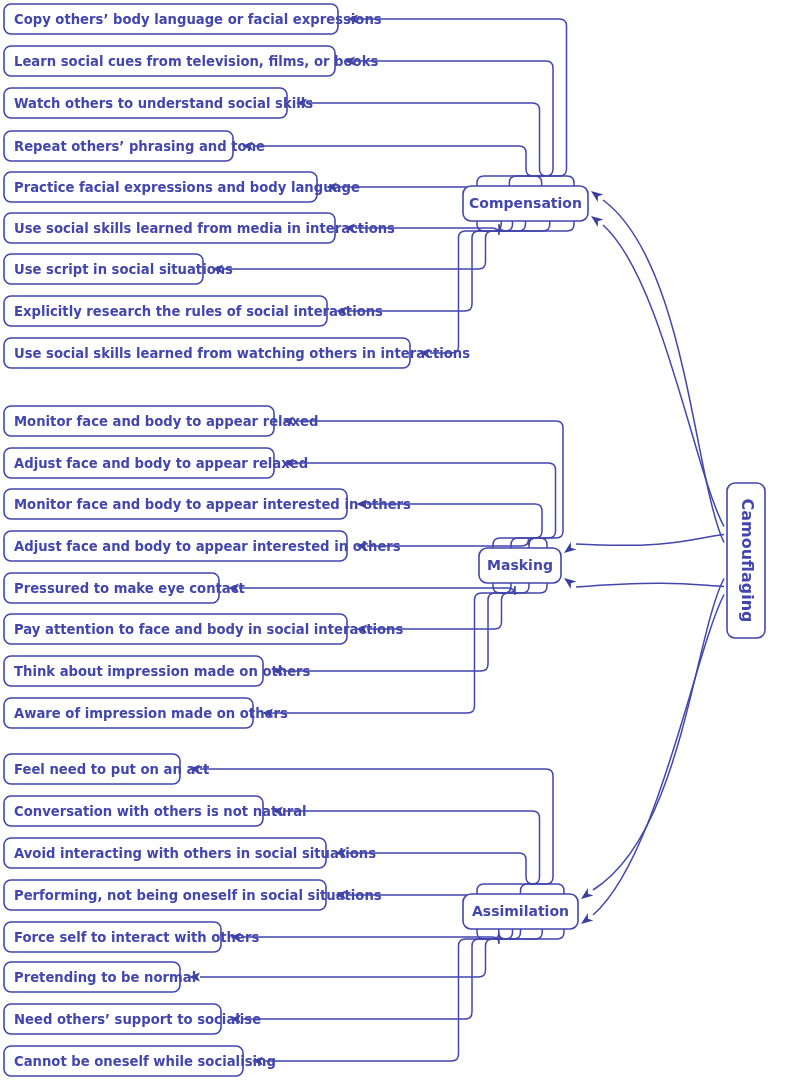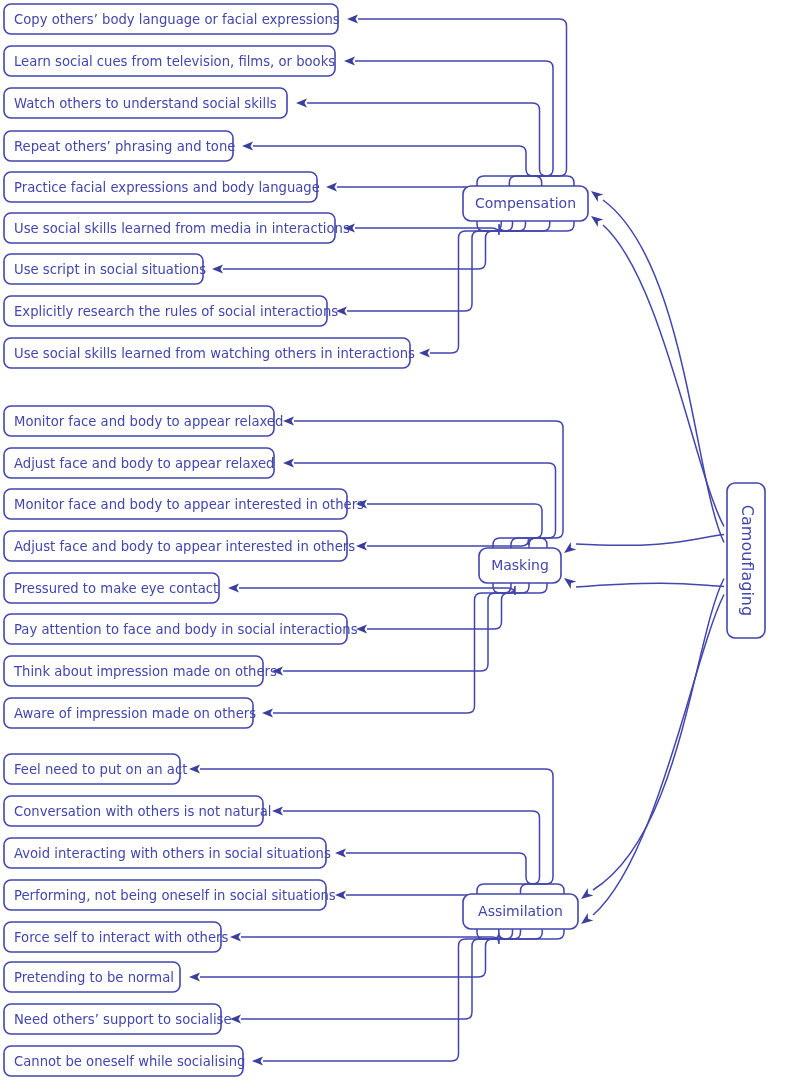--- a/index.html
+++ b/index.html
@@ -1,19 +1,19 @@
 <!DOCTYPE html>
 <html><head>
 <meta charset="utf-8">
 <title>Camouflaging Diagram</title>
 <style>
   html,body{margin:0;padding:0;background:#ffffff;}
   body{width:785px;height:1082px;overflow:hidden;
        font-family:"DejaVu Sans","Liberation Sans",sans-serif;}
-  #stage{position:relative;width:785px;height:941px;}
+  #stage{position:relative;width:785px;height:941px;font-weight:bold;}
   svg#diagram{position:absolute;left:0;top:0;width:785px;height:1082px;display:block;}
   .node-rect{fill:#ffffff;stroke:#4246ad;stroke-width:1.6;}
   .node-label{fill:#4246ad;font-size:13.2px;
               font-family:"DejaVu Sans","Liberation Sans",sans-serif;
               dominant-baseline:middle;}
   .cat-label{fill:#4246ad;font-size:14px;
              font-family:"DejaVu Sans","Liberation Sans",sans-serif;
              dominant-baseline:middle;text-anchor:middle;}
   .root-label{fill:#4246ad;font-size:16px;
               font-family:"DejaVu Sans","Liberation Sans",sans-serif;

